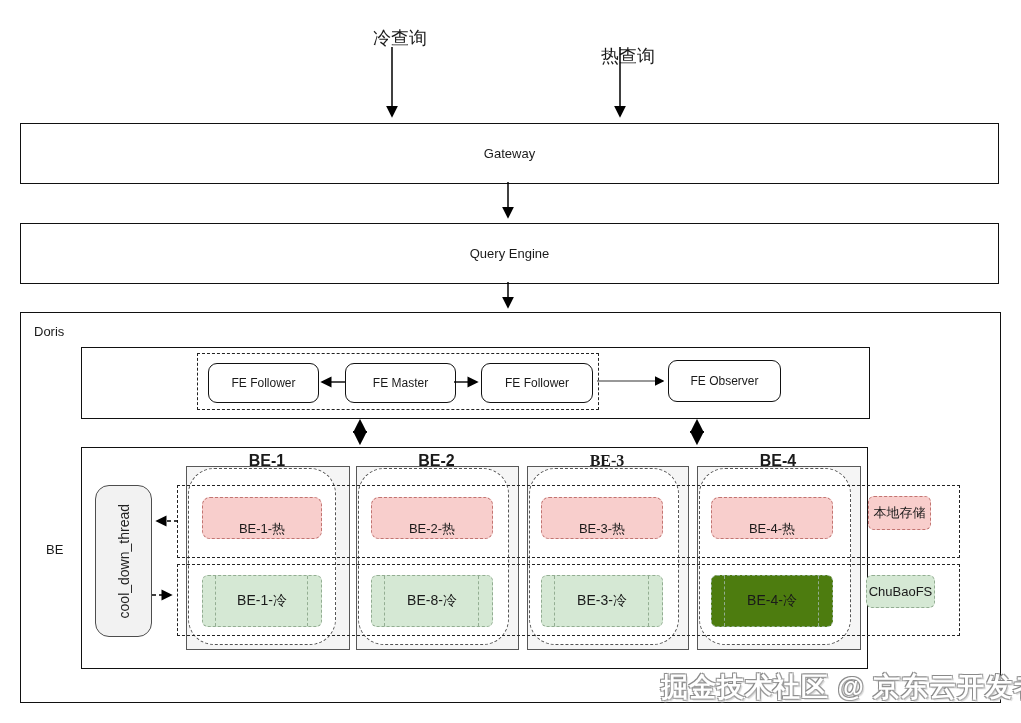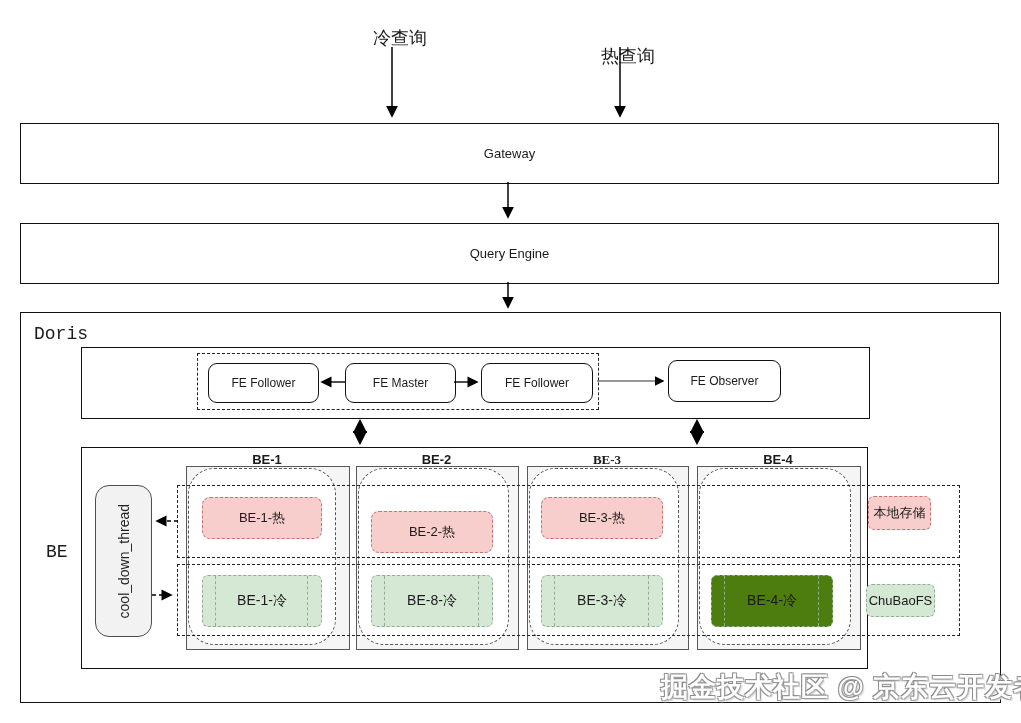--- a/index.html
+++ b/index.html
@@ -3,28 +3,28 @@
 <meta charset="utf-8">
 <style>
   html,body{margin:0;padding:0;background:#ffffff;}
   #canvas{
     position:relative;width:1021px;height:723px;background:#ffffff;overflow:hidden;
     font-family:"Liberation Sans","DejaVu Sans",sans-serif;color:#1a1a1a;
   }
   .abs{position:absolute;}
   .box{position:absolute;border:1.5px solid #111;background:#fff;display:flex;align-items:center;justify-content:center;font-size:13px;}
   .toplabel{position:absolute;font-size:18px;white-space:nowrap;}
-  .sectlabel{position:absolute;font-size:18px;white-space:nowrap;font-family:Liberation Mono, monospace;}
+  .sectlabel{position:absolute;font-size:13px;white-space:nowrap;}
   .fe-node{position:absolute;border:1.4px solid #111;border-radius:9px;background:#fff;display:flex;align-items:center;justify-content:center;font-size:12px;z-index:5;}
   .dashedbox{position:absolute;border:1.2px dashed #222;background:transparent;}
   .be-col{position:absolute;border:1.2px solid #585858;background:#f5f5f5;z-index:1;}
   .be-col-inner{position:absolute;border:1.1px dashed #555;border-radius:26px;background:#ffffff;z-index:2;}
   .band{position:absolute;border:1.2px dashed #222;background:transparent;z-index:3;}
-  .be-col-name{position:absolute;font-size:13px;font-weight:bold;text-align:center;z-index:4;}
-  .hotbox{position:absolute;border-radius:8px;display:flex;align-items:center;justify-content:center;font-size:13px;z-index:4;}
+  .be-col-name{position:absolute;font-size:16px;font-weight:bold;text-align:center;z-index:4;}
+  .hotbox{position:absolute;border-radius:8px;display:flex;align-items:flex-end;justify-content:center;font-size:13px;z-index:4;}
   .coldbox{position:absolute;border-radius:6px;display:flex;align-items:center;justify-content:center;font-size:14px;z-index:4;}
   .coldbox::before,.coldbox::after{content:"";position:absolute;top:0;bottom:0;border-left:1px dashed #93ad92;}
   .coldbox::before{left:12px;}
   .coldbox::after{right:13px;}
   .storetag{position:absolute;display:flex;align-items:center;justify-content:center;font-size:13px;z-index:4;border-radius:6px;}
   #cool-down{
     position:absolute;left:95px;top:485px;width:55px;height:150px;border:1.5px solid #4d4d4d;border-radius:14px;
     background:#f2f2f2;display:flex;align-items:center;justify-content:center;z-index:4;
   }
   #cool-down span{writing-mode:vertical-rl;transform:rotate(180deg);font-size:14px;color:#222;white-space:nowrap;}
@@ -91,44 +91,47 @@
   <div class="be-col-name" style="left:356px;top:452px;width:161px;">BE-2</div>
   <div class="be-col-name" style="left:527px;top:452px;width:160px;font-family:Liberation Serif, serif;">BE-3</div>
   <div class="be-col-name" style="left:697px;top:452px;width:162px;">BE-4</div>
 
   <div class="band" style="left:177px;top:485px;width:781px;height:71px;"></div>
   <div class="band" style="left:177px;top:564px;width:781px;height:70px;"></div>
 
   <div class="hotbox" style="left:202px;top:497px;width:118px;height:40px;background:#f8cecc;border:1.2px dashed #c27471;">
     <span>BE-1-热</span>
   </div>
-  <div class="hotbox" style="left:371px;top:497px;width:120px;height:40px;background:#f8cecc;border:1.2px dashed #c27471;margin-top:14px;">
+  <div class="hotbox" style="left:371px;top:497px;width:120px;height:40px;background:#f8cecc;border:1.2px dashed #c27471;">
     <span>BE-2-热</span>
   </div>
   <div class="hotbox" style="left:541px;top:497px;width:120px;height:40px;background:#f8cecc;border:1.2px dashed #c27471;">
     <span>BE-3-热</span>
+  </div>
+  <div class="hotbox" style="left:711px;top:497px;width:120px;height:40px;background:#f8cecc;border:1.2px dashed #c27471;">
+    <span>BE-4-热</span>
   </div>
 
   <div class="coldbox" style="left:202px;top:575px;width:118px;height:50px;background:#d5e8d4;border:1.2px dashed #93ad92;">
     <span>BE-1-冷</span>
   </div>
   <div class="coldbox" style="left:371px;top:575px;width:120px;height:50px;background:#d5e8d4;border:1.2px dashed #93ad92;">
     <span>BE-8-冷</span>
   </div>
   <div class="coldbox" style="left:541px;top:575px;width:120px;height:50px;background:#d5e8d4;border:1.2px dashed #93ad92;">
     <span>BE-3-冷</span>
   </div>
   <div class="coldbox" style="left:711px;top:575px;width:120px;height:50px;background:#4d7c0f;border:1.2px dashed #93ad92;">
     <span>BE-4-冷</span>
   </div>
 
   <div class="storetag" style="left:868px;top:496px;width:61px;height:32px;background:#f8cecc;border:1.2px dashed #c27471;">
     <span>本地存储</span>
   </div>
-  <div class="storetag" style="left:866px;top:575px;width:67px;height:31px;background:#d5e8d4;border:1.2px dashed #93ad92;margin-top:9px;">
+  <div class="storetag" style="left:866px;top:575px;width:67px;height:31px;background:#d5e8d4;border:1.2px dashed #93ad92;">
     <span>ChuBaoFS</span>
   </div>
 
   <svg id="arrow-layer" viewBox="0 0 1021 723" xmlns="http://www.w3.org/2000/svg">
     <defs>
       <marker id="ah" viewBox="0 0 10 10" refX="8.5" refY="5" markerWidth="8" markerHeight="8" orient="auto-start-reverse">
         <path d="M0,0 L10,5 L0,10 z" fill="#000"></path>
       </marker>
     </defs>
     <line x1="392" y1="47" x2="392" y2="116" stroke="#000" stroke-width="1.5" marker-end="url(#ah)"></line>

